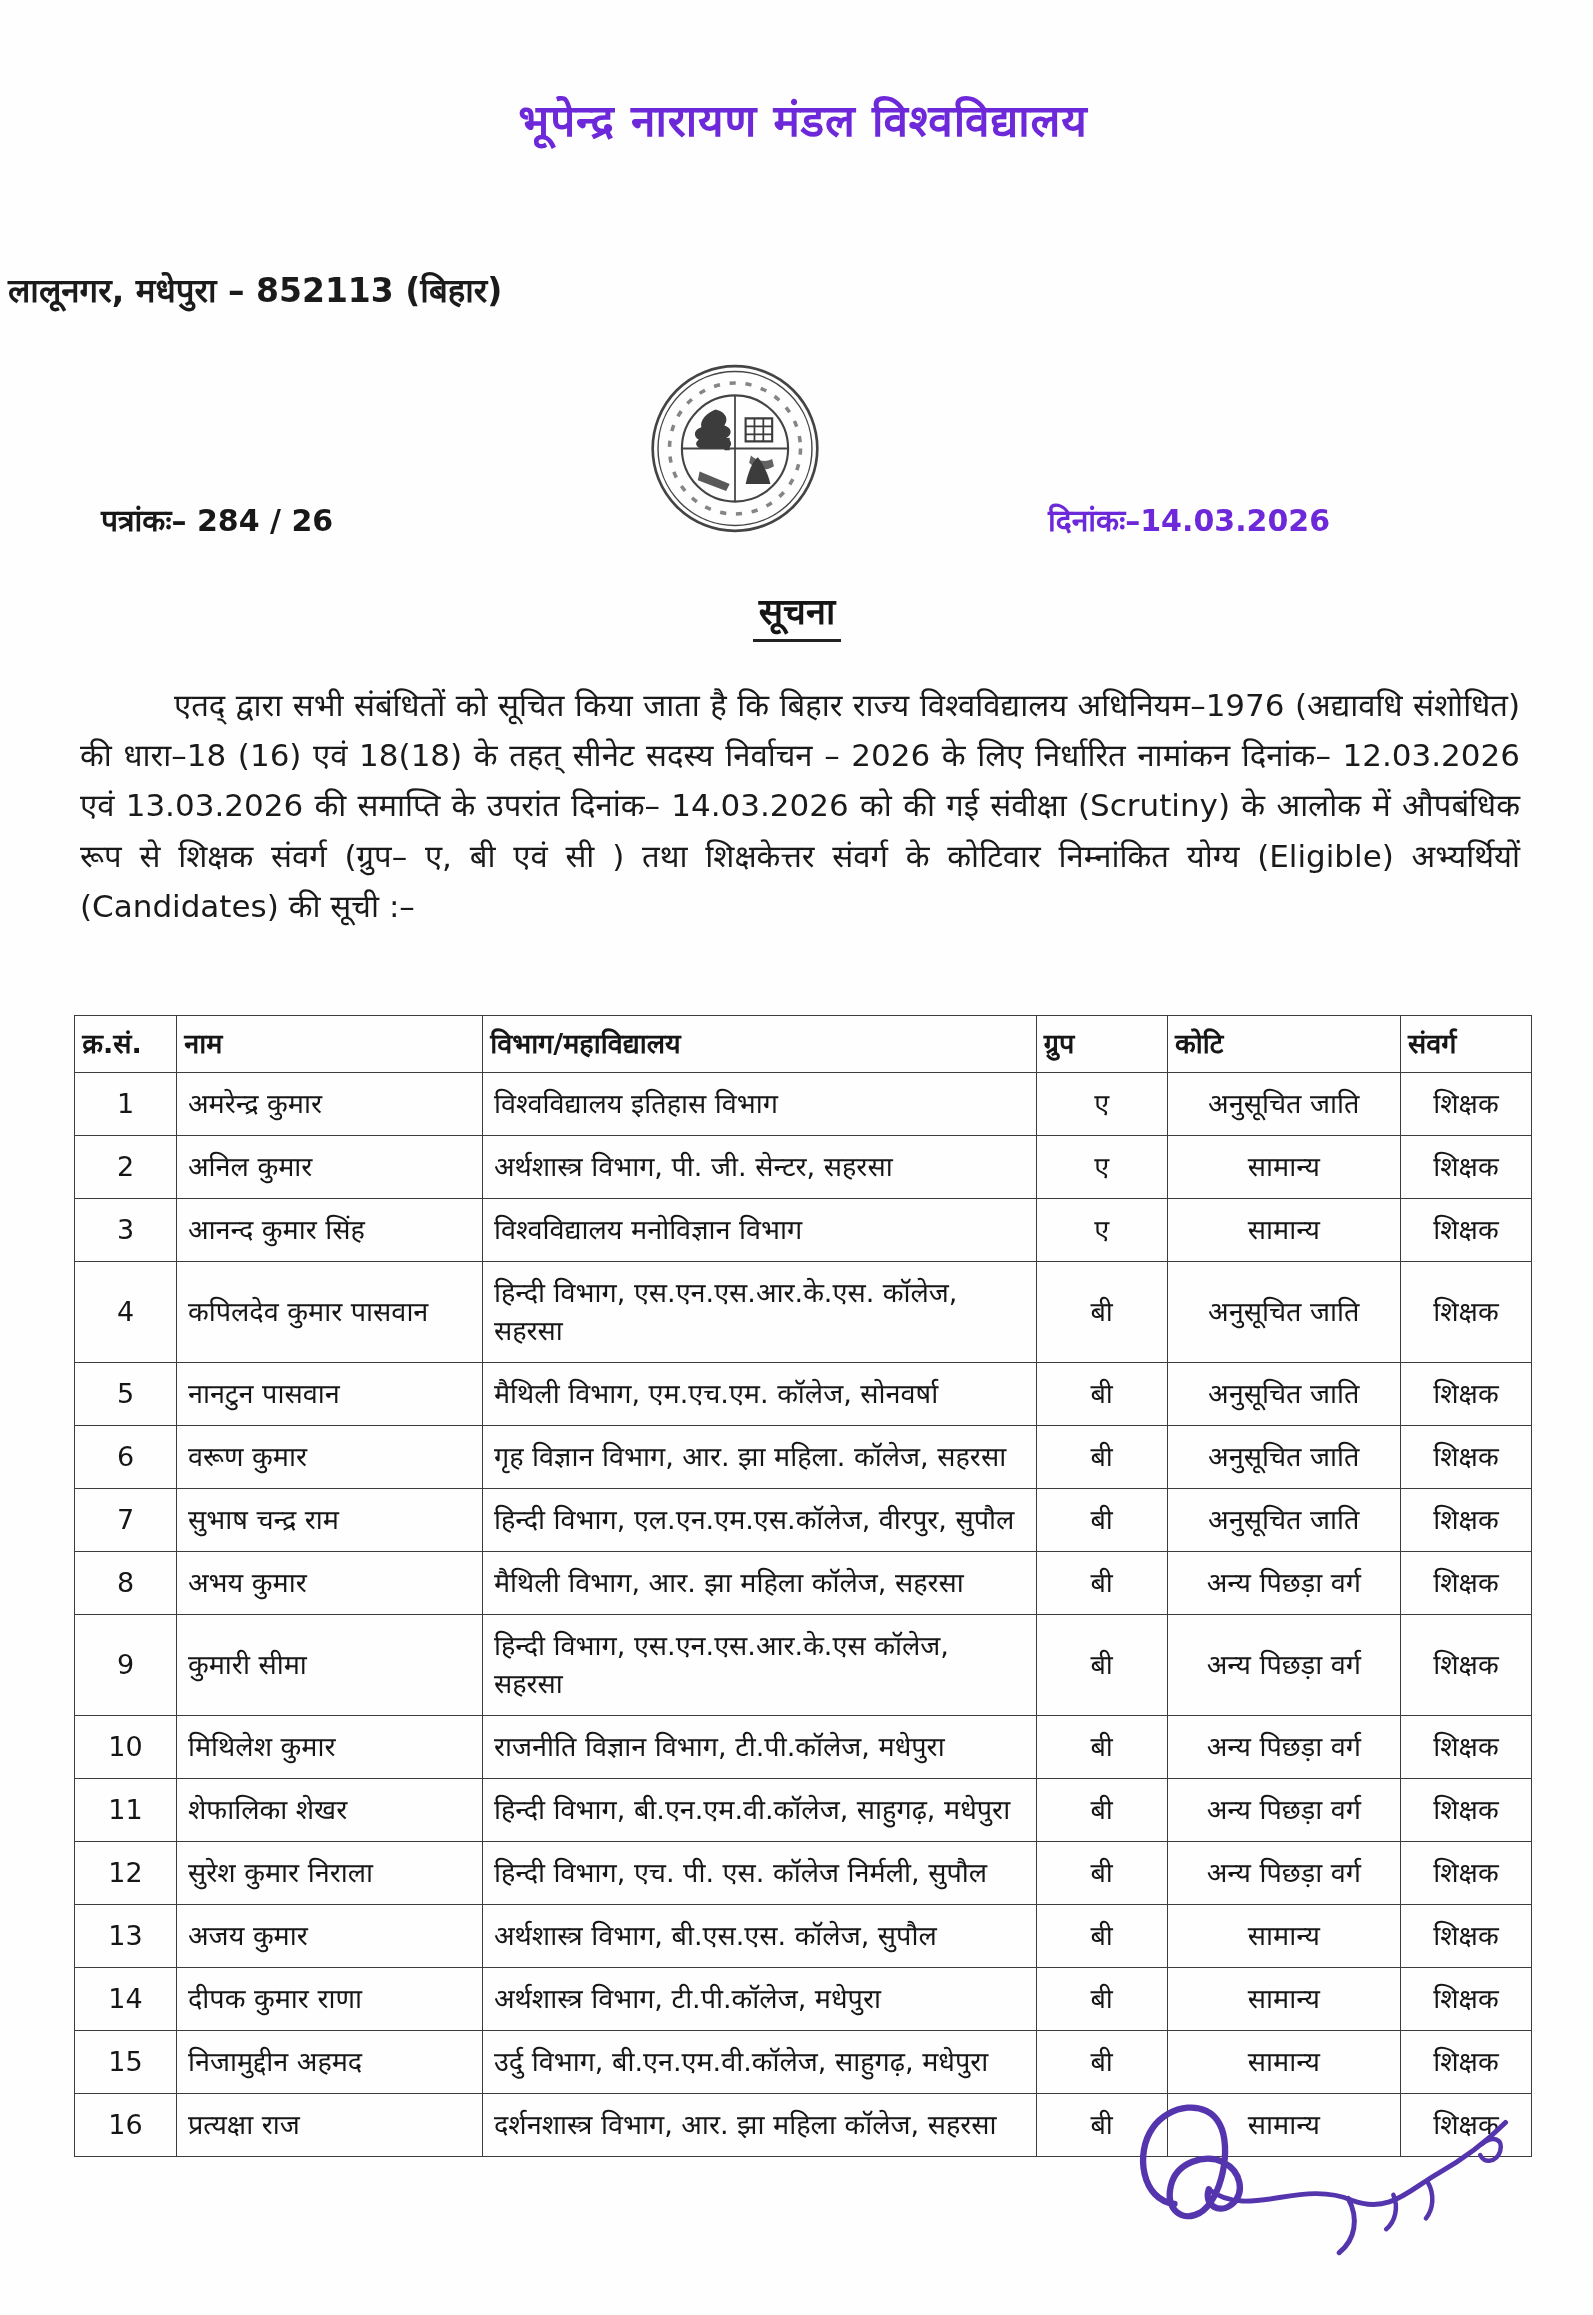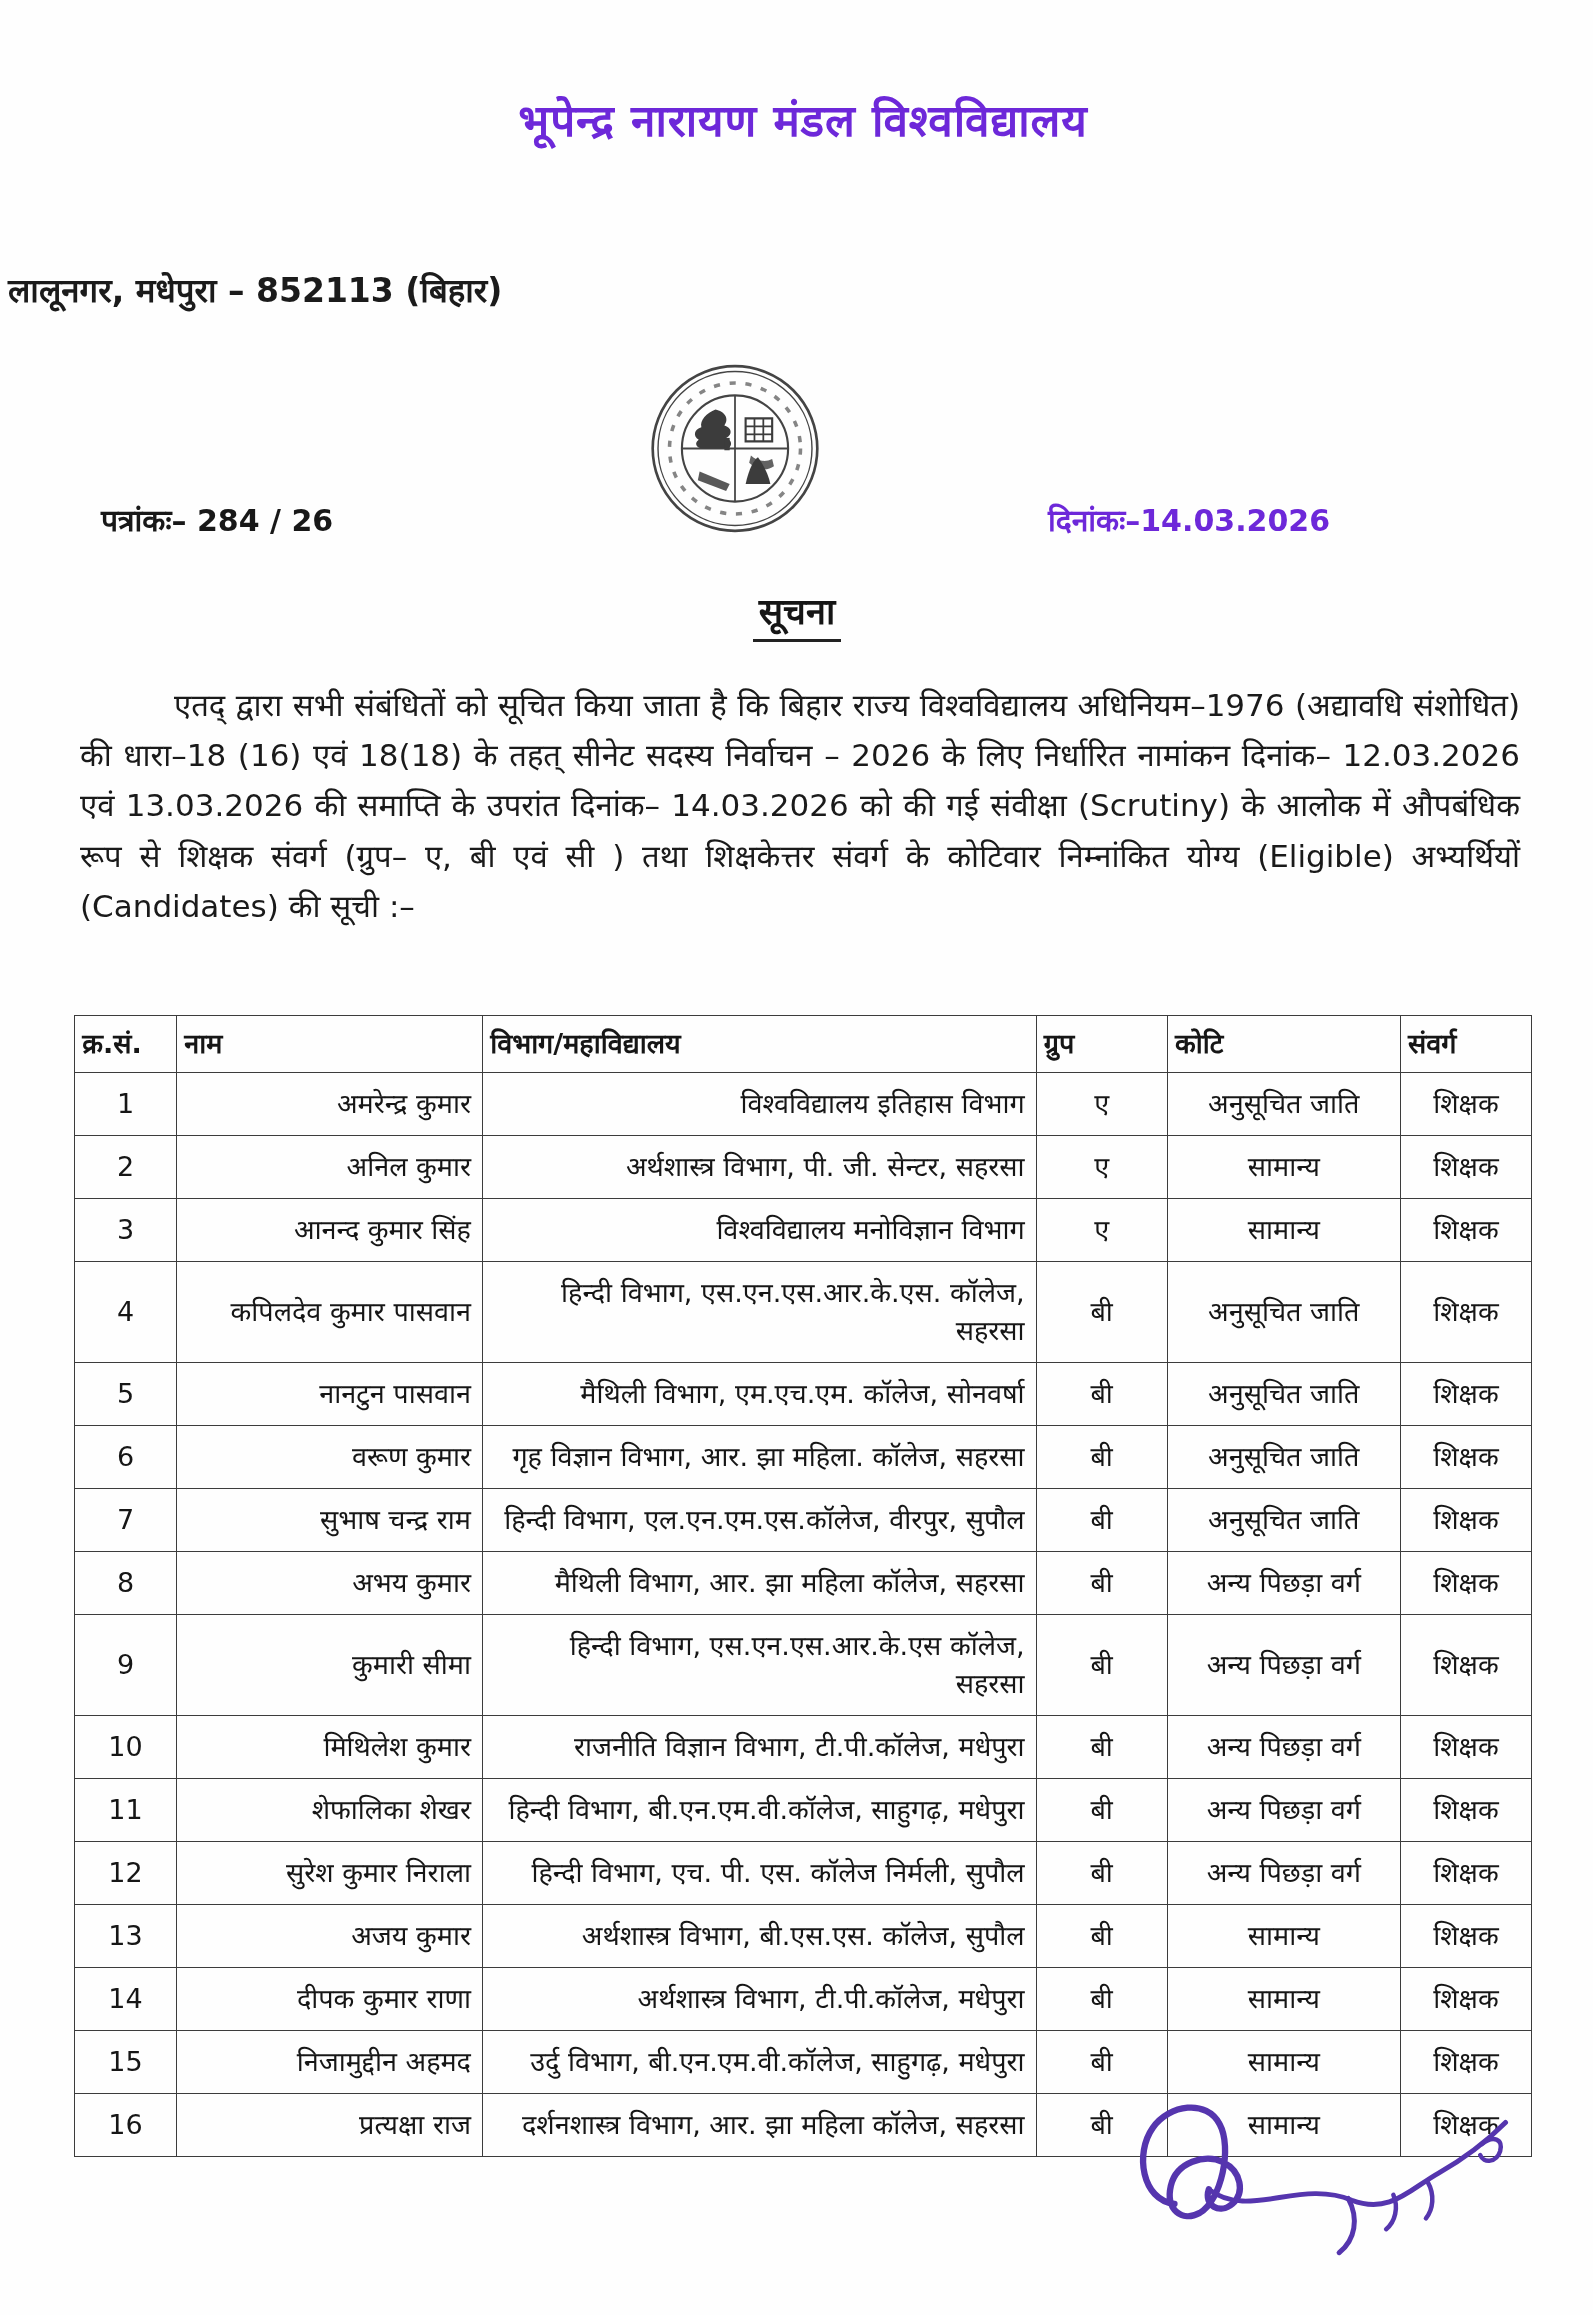--- a/index.html
+++ b/index.html
@@ -52,21 +52,21 @@
     width:1458px;border-collapse:collapse;table-layout:fixed;
     font-size:27px;color:#161616;
   }
   table.cand th,table.cand td{
     border:1.8px solid #3c3c3c;
     padding:11.8px 11px;vertical-align:middle;
     line-height:1.42;word-wrap:break-word;
   }
   table.cand th{font-weight:bold;text-align:left;padding:9px 7.2px;}
   td.c{text-align:center;}
-  td.l{text-align:right;padding-left:16.3px;}
+  td.l{text-align:left;padding-left:16.3px;}
   .col-sn{width:7%;}
   .col-name{width:21%;}
   .col-dept{width:38%;}
   .col-group{width:9%;}
   .col-cat{width:16%;}
   .col-cadre{width:9%;}
   .signature{
     position:absolute;top:2088px;left:1122px;
     width:398px;height:181px;
   }

